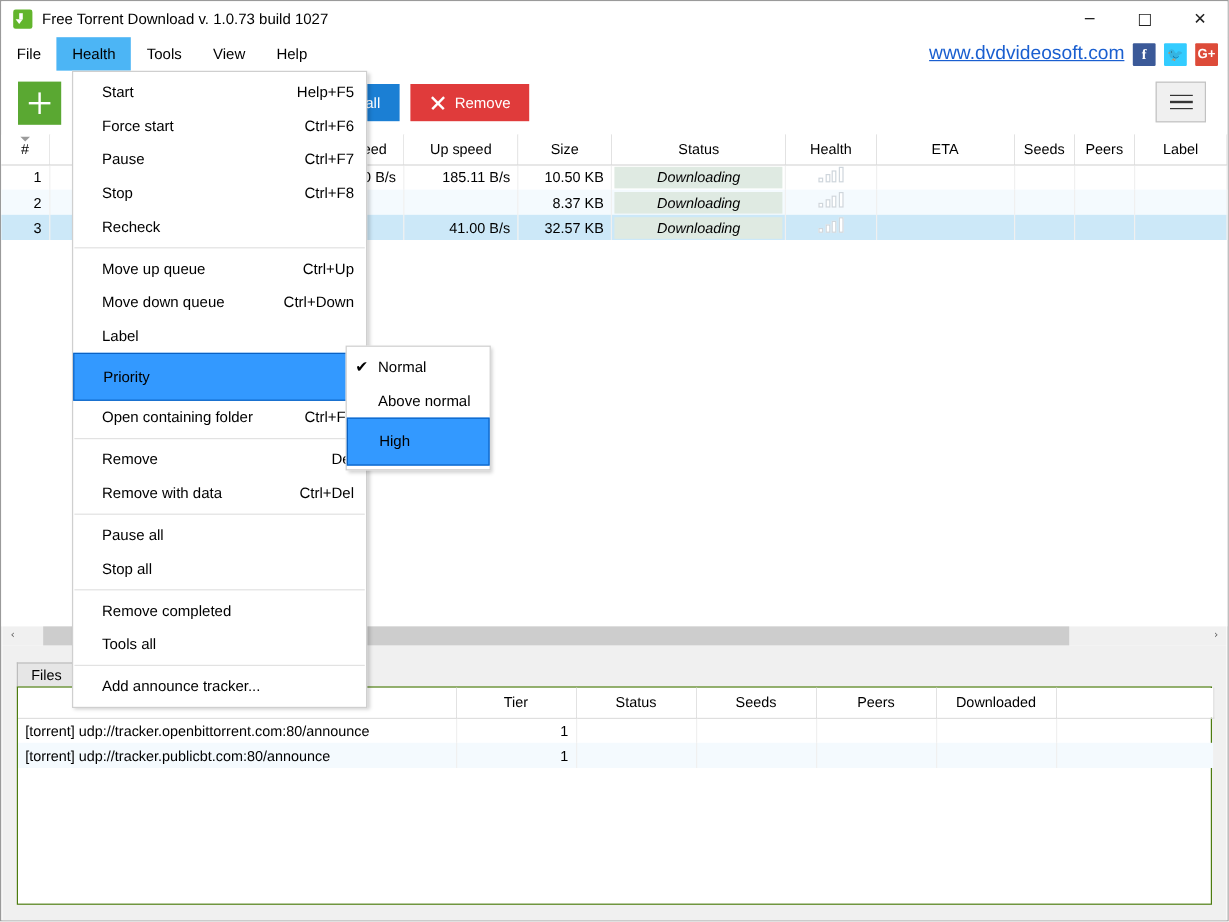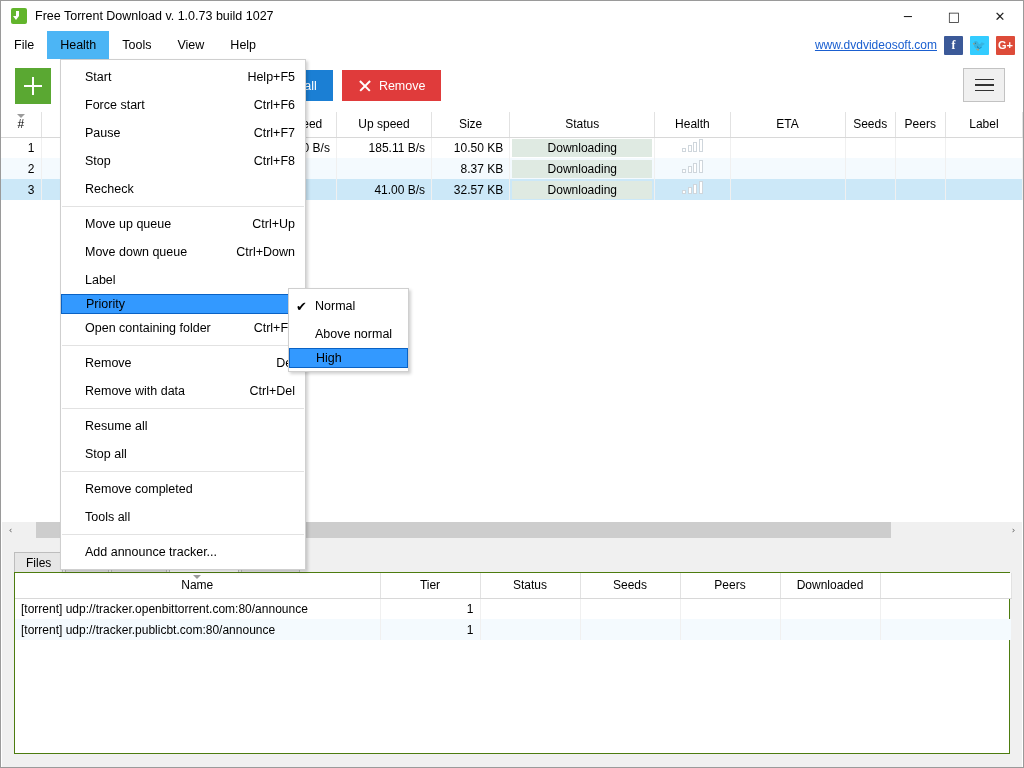--- a/index.html
+++ b/index.html
@@ -67,21 +67,21 @@
     padding: 0 13px; display: flex; align-items: center;
     font-size: 12.5px; color: #000; cursor: default;
   }
   .menu-item.active { background: #4cb5f5; color: #000; }
 
   .promo {
     position: absolute; right: 8px; top: 31px;
     display: flex; align-items: center; gap: 7px; height: 26px;
   }
   .promo a {
-    color: #1a5fd0; font-size: 12px; 
+    color: #1a5fd0; font-size: 16px; 
   }
   .soc {
     width: 19px; height: 19px; border-radius: 1px;
     display: flex; align-items: center; justify-content: center;
     color: #fff; font-size: 12px; font-weight: bold;
     font-family: "Liberation Serif", serif;
   }
   .soc-fb { background: #3b5998; }
   .soc-tw { background: #33ccff; font-family: "DejaVu Sans", sans-serif; font-size: 11px;}
   .soc-gp { background: #dd4b39; font-size: 11px; font-family: "Liberation Sans", sans-serif;}
@@ -154,21 +154,21 @@
   }
   .sort-caret {
     position: absolute; left: 50%; top: 2px; margin-left: -4px;
     width: 0; height: 0;
     border-left: 4px solid transparent; border-right: 4px solid transparent;
     border-top: 4px solid #9b9b9b;
   }
   tr.alt td { background: #f4fafe; }
   tr.sel td { background: #cce8f8; }
   .c-right { text-align: right; }
-  .c-center { text-align: center; }
+  .c-center { text-align: center; font-style: italic; }
   .status-cell {
     background: #dfeae2; text-align: center; height: 18px;
     line-height: 18px; font-size: 12px; margin: 1px 0;
   }
   .health {
     display: inline-flex; align-items: flex-end; gap: 1.5px; height: 12px;
   }
   .health i {
     display: block; width: 4px; background: #fff; border: 1px solid #cfd6dc;
   }
@@ -224,21 +224,21 @@
     z-index: 60;
   }
   #torrent-menu { left: 59px; top: 58px; width: 246px; }
   .mrow {
     height: 28px; display: flex; align-items: center;
     font-size: 12.5px; color: #000; position: relative;
     padding-left: 24px; cursor: default;
   }
   .mrow .lbl { flex: 1; }
   .mrow .accel { color: #000; padding-right: 10px; font-size: 12.5px; }
-  .mrow.hl { background: #3399ff; color: #000; border: 1px solid #0a62c4; height: 20px; }
+  .mrow.hl { background: #3399ff; color: #000; border: 1px solid #0a62c4; height: 40px; }
   .msep { height: 1px; background: #e2e2e2; margin: 3px 1px; }
   .caret-right {
     position: absolute; right: 9px; top: 50%; margin-top: -4px;
     width: 0; height: 0;
     border-top: 4px solid transparent; border-bottom: 4px solid transparent;
     border-left: 5px solid #000;
   }
   #priority-menu { left: 287px; top: 287px; width: 121px; }
   #priority-menu .mrow { padding-left: 26px; }
   .check {
@@ -507,21 +507,21 @@
       <div class="mrow">
         <span class="lbl">Remove</span>
         <span class="accel">Del</span>
       </div>
       <div class="mrow">
         <span class="lbl">Remove with data</span>
         <span class="accel">Ctrl+Del</span>
       </div>
       <div class="msep"></div>
       <div class="mrow">
-        <span class="lbl">Resume all</span>
+        <span class="lbl">Pause all</span>
       </div>
       <div class="mrow">
         <span class="lbl">Stop all</span>
       </div>
       <div class="msep"></div>
       <div class="mrow">
         <span class="lbl">Remove completed</span>
       </div>
       <div class="mrow">
         <span class="lbl">Tools all</span>

